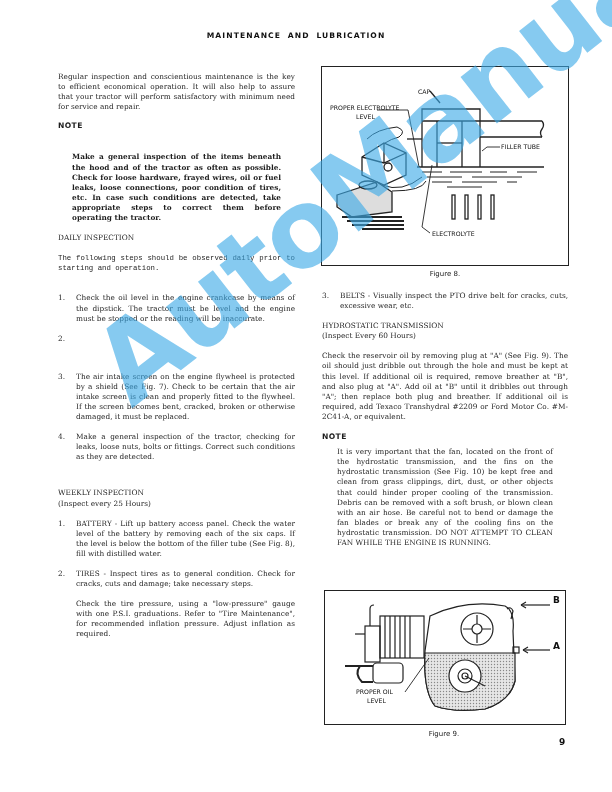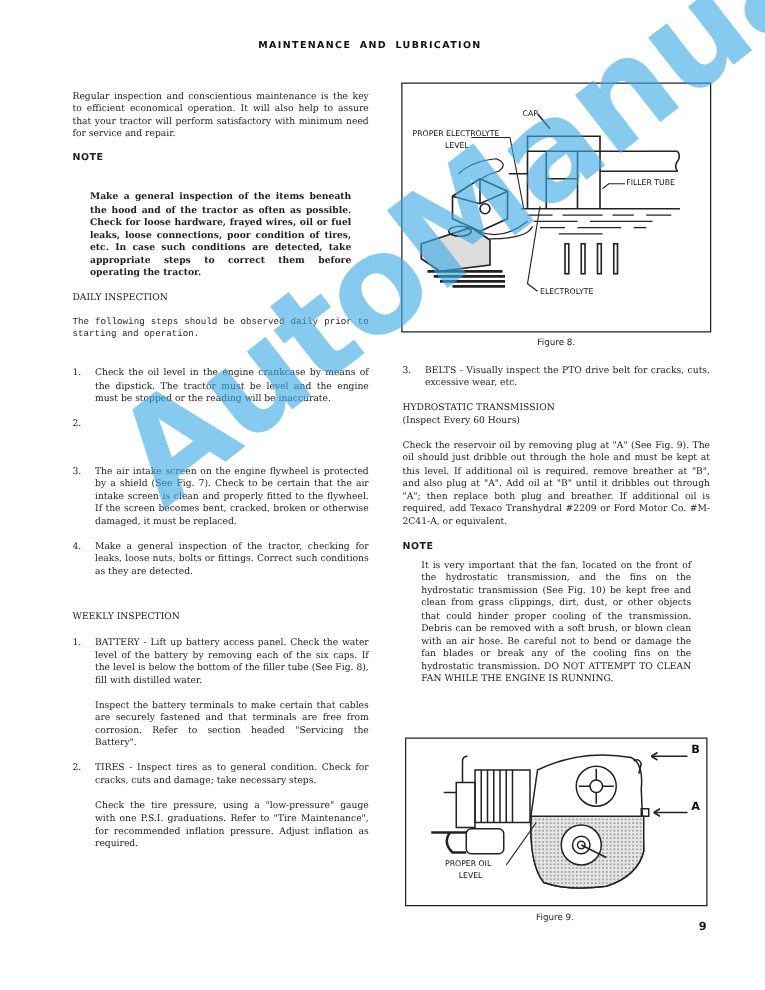--- a/index.html
+++ b/index.html
@@ -69,24 +69,24 @@
     <ol class="steps" style="margin-top:20px;">
       <li><span class="num">1.</span><span>Check the oil level in the engine crankcase by means of the dipstick.                    The tractor must be level and the engine must be stopped or the reading will be inaccurate.</span></li>
       <li style="margin-top:10px;"><span class="num">2.</span></li>
       <li style="margin-top:48px;"><span class="num">3.</span><span>The air intake screen on the engine flywheel is protected by a shield (See Fig. 7). Check to be certain that the air intake screen is clean and properly fitted to the flywheel. If the screen becomes bent, cracked, broken or otherwise damaged, it must be replaced.</span></li>
       <li style="margin-top:10px;"><span class="num">4.</span><span>Make a general inspection of the tractor, checking for leaks, loose nuts, bolts or fittings. Correct such conditions as they are detected.</span></li>
     </ol>
   </div>
 
   <div style="margin-top:26px;">
     <div>WEEKLY INSPECTION</div>
+    <div>(Inspect every 25 Hours)</div>
     <ol class="steps" style="margin-top:10px;">
       <li><span class="num">1.</span><span>BATTERY - Lift up battery access panel.                         Check the water level of the battery by removing each of the six caps. If the level is below the bottom of the filler tube (See Fig. 8), fill with distilled water.</span></li>
     </ol>
-    <p class="sub-para" style="margin-top:10px;">Inspect the battery terminals to make certain that cables are securely fastened and that terminals are free from corrosion. Refer to section headed "Servicing the Battery".</p>
     <ol class="steps" style="margin-top:10px;">
       <li><span class="num">2.</span><span>TIRES - Inspect tires as to general condition. Check for cracks, cuts and damage; take necessary steps.</span></li>
     </ol>
     <p class="sub-para" style="margin-top:10px;">Check the tire pressure, using a "low-pressure" gauge with one P.S.I. graduations. Refer to "Tire Maintenance", for recommended inflation pressure. Adjust inflation as required.</p>
   </div>
 </div>
 
 <div class="figure" style="left:321px; top:66px; width:246px; height:198px;">
   <svg width="246" height="198" viewBox="0 0 246 198">
     <g fill="none" stroke="#222" stroke-width="1.3">

